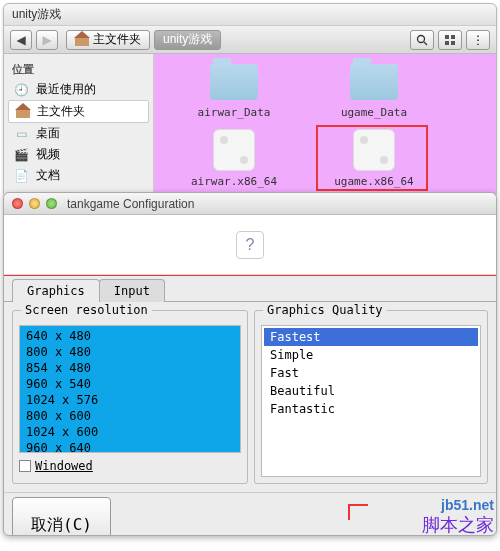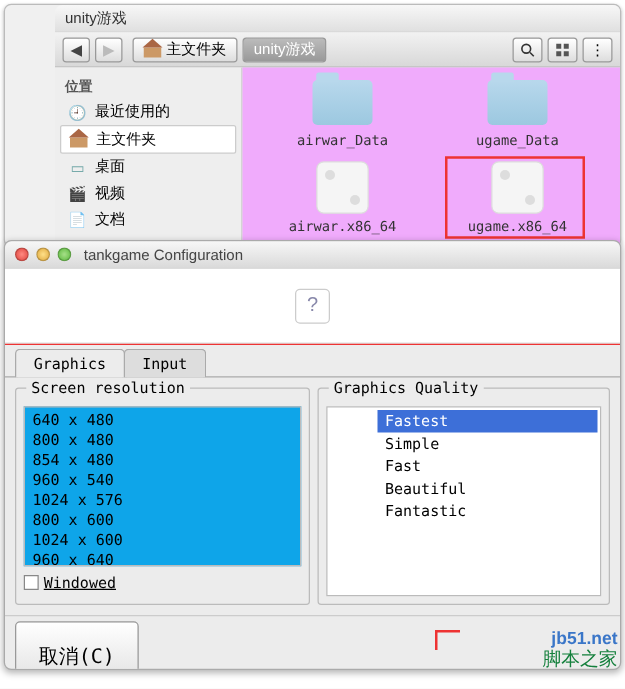--- a/index.html
+++ b/index.html
@@ -1,19 +1,19 @@
 <!DOCTYPE html>
 <html><head>
 <meta charset="utf-8">
 <style>
 * { box-sizing: border-box; margin: 0; padding: 0; }
 body { width: 500px; height: 551px; font-family: "Lucida Grande", Arial, sans-serif; font-size: 12px; background: #fff; position: relative; overflow: hidden; }
 
 
-.fm { position: absolute; left: 3px; top: 3px; width: 494px; height: 195px; border: 1px solid #bbb; border-radius: 6px; background: #f0f0f0; box-shadow: 0 1px 3px rgba(0,0,0,0.2); padding-left: 40px; }
+.fm { position: absolute; left: 3px; top: 3px; width: 494px; height: 195px; border: 1px solid #bbb; border-radius: 6px; background: #f0f0f0; box-shadow: 0 1px 3px rgba(0,0,0,0.2); }
 .fm-titlebar { height: 22px; border-radius: 6px 6px 0 0; background: linear-gradient(#f7f7f7,#e0e0e0); display: flex; align-items: center; padding: 0 8px; border-bottom: 1px solid #ccc; }
 .fm-title { font-size: 12px; color: #333; }
 .fm-toolbar { height: 28px; background: linear-gradient(#f2f2f2,#d8d8d8); border-bottom: 1px solid #bbb; display: flex; align-items: center; padding: 0 6px; gap: 4px; }
 .nav-btn { width: 22px; height: 20px; border: 1px solid #999; border-radius: 3px; background: linear-gradient(#fff,#ddd); display: flex; align-items: center; justify-content: center; font-size: 12px; color: #444; }
 .nav-btn.disabled { color: #bbb; }
 .crumb { display: flex; align-items: center; gap: 4px; margin-left: 4px; }
 .crumb-seg { height: 20px; border: 1px solid #999; background: linear-gradient(#fff,#ddd); border-radius: 3px; padding: 0 8px; display: flex; align-items: center; gap: 4px; }
 .crumb-seg.active { background: linear-gradient(#bbb,#999); color: #fff; }
 .spacer { flex: 1; }
 .search-btn, .view-btn { width: 24px; height: 20px; border: 1px solid #999; border-radius: 3px; background: linear-gradient(#fff,#ddd); display: flex; align-items: center; justify-content: center; }
@@ -51,30 +51,30 @@
 .tab-body { border-top: 1px solid #aaa; margin-top: -1px; padding: 8px; display: flex; gap: 6px; }
 .groupbox { border: 1px solid #bbb; border-radius: 3px; padding: 14px 6px 6px 6px; position: relative; font-family: monospace; font-size: 12px; }
 .groupbox > legend { position: absolute; top: -8px; left: 8px; background: #ececec; padding: 0 4px; font-family: monospace; }
 .res-box { width: 236px; }
 .res-list { border: 1px solid #bbb; background: #0ea5e9; height: 128px; padding: 2px 6px; overflow: hidden; }
 .res-item { font-family: monospace; font-size: 12px; padding: 1px 0; }
 .chk-row { margin-top: 6px; display:flex; align-items:center; gap:4px; }
 .chk { width:12px; height:12px; border:1px solid #888; background:#fff; }
 .q-box { flex: 1; }
 .q-list { border: 1px solid #bbb; background: #fff; height: 152px; padding: 2px; }
-.q-item { font-family: monospace; font-size: 12px; padding: 2px 6px; margin-left: 38px; }
+.q-item { font-family: monospace; font-size: 12px; padding: 2px 6px; }
 .q-item.sel { background: #3d6fd8; color: #fff; }
 .btn-row { padding: 4px 8px 0; border-top:1px solid #ccc; }
 .btn { display: inline-block; padding: 17px 18px; border: 1px solid #999; border-radius: 4px; background: linear-gradient(#fff,#ddd); font-family: monospace; font-size: 16px; }
 .red-partial { position:absolute; right:128px; bottom:15px; width:20px; height:16px; border:2px solid #e33; border-right:none; border-bottom:none; }
 
 
 .wm { position: absolute; right: 6px; bottom: 14px; text-align: right; pointer-events: none; }
 .wm1 { color: #3a76c8; font-size: 14px; font-weight: bold; }
-.wm2 { color: #15803d; font-size: 15px; }
+.wm2 { color: #6d28d9; font-size: 18px; }
 
 .home-icon { width:14px; height:12px; position:relative; }
 .home-icon::before { content:""; position:absolute; left:0; top:4px; width:14px; height:8px; background:#c96; }
 .home-icon::after { content:""; position:absolute; left:-1px; top:-3px; border-left:8px solid transparent; border-right:8px solid transparent; border-bottom:7px solid #a64; }
 </style>
 </head>
 <body>
 
 <div class="fm">
   <div class="fm-titlebar">

